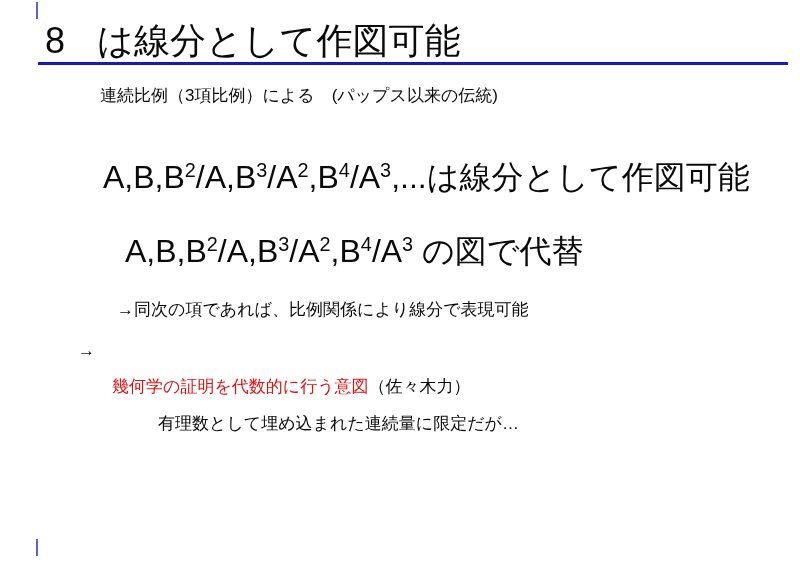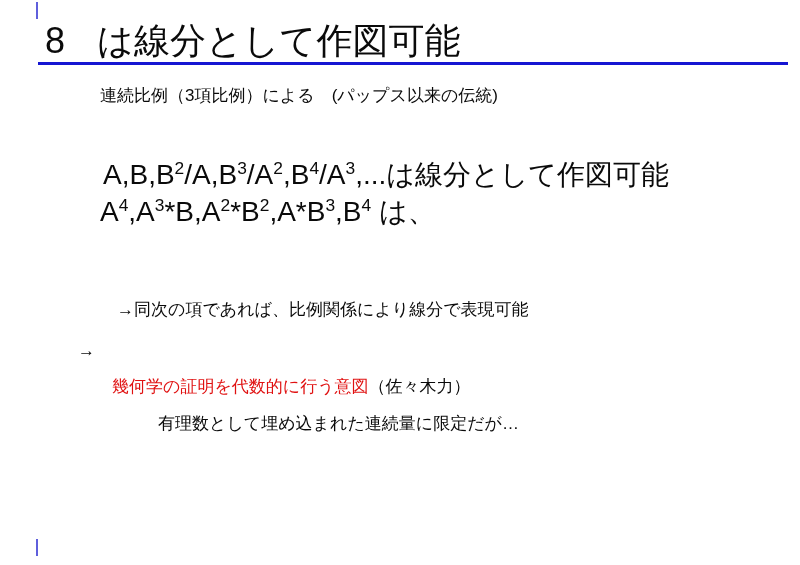--- a/index.html
+++ b/index.html
@@ -46,21 +46,21 @@
     height: 3px;
     background: #1515d2;
   }
   .line {
     position: absolute;
     white-space: nowrap;
     font-size: 17px;
     line-height: 1.15;
     color: #0a0a0a;
   }
-  .line.math { font-size: 28px; }
+  .line.math { font-size: 32px; }
   .line sup {
     font-size: 0.62em;
     line-height: 0;
     vertical-align: 0.55em;
   }
   .subtitle   { left: 100px; top: 86px; }
   .math-l1    { left: 103px; top: 159px; }
   .math-l2    { left: 100px; top: 196px; }
   .math-l3    { left: 125px; top: 233px; }
   .arrow-l1   { left: 117px; top: 264px; margin-top: 36px; }
@@ -82,22 +82,22 @@
     <span>8</span>
     <span>は線分として作図可能</span>
   </div>
 
   <div class="title-underline"></div>
 
   <div class="line subtitle">連続比例（3項比例）による　(パップス以来の伝統)</div>
 
   <div class="line math math-l1"><span>A,B,B</span><sup>2</sup><span>/A,B</span><sup>3</sup><span>/A</span><sup>2</sup><span>,B</span><sup>4</sup><span>/A</span><sup>3</sup><span>,...は線分として作図可能</span></div>
 
-  <div class="line math math-l2"><span>A</span><sup>4</sup><span>,A</span><sup>3</sup><span>*B,A</span><sup>2</sup><span>*B</span><sup>2</sup><span>,A*B</span><sup>3</sup><span>,B</span><sup>4</sup><span> は、</span></div>
 
+  <div class="line math math-l3"><span>A,B,B</span><sup>2</sup><span>/A,B</span><sup>3</sup><span>/A</span><sup>2</sup><span>,B</span><sup>4</sup><span>/A</span><sup>3</sup><span> の図で代替</span></div>
 
   <div class="line arrow-l1">→同次の項であれば、比例関係により線分で表現可能</div>
 
 
   <div class="line arrow-l3">→</div>
 
   <div class="line emphasis">
     <span class="red">幾何学の証明を代数的に行う意図</span><span>（佐々木力）</span>
   </div>
 

